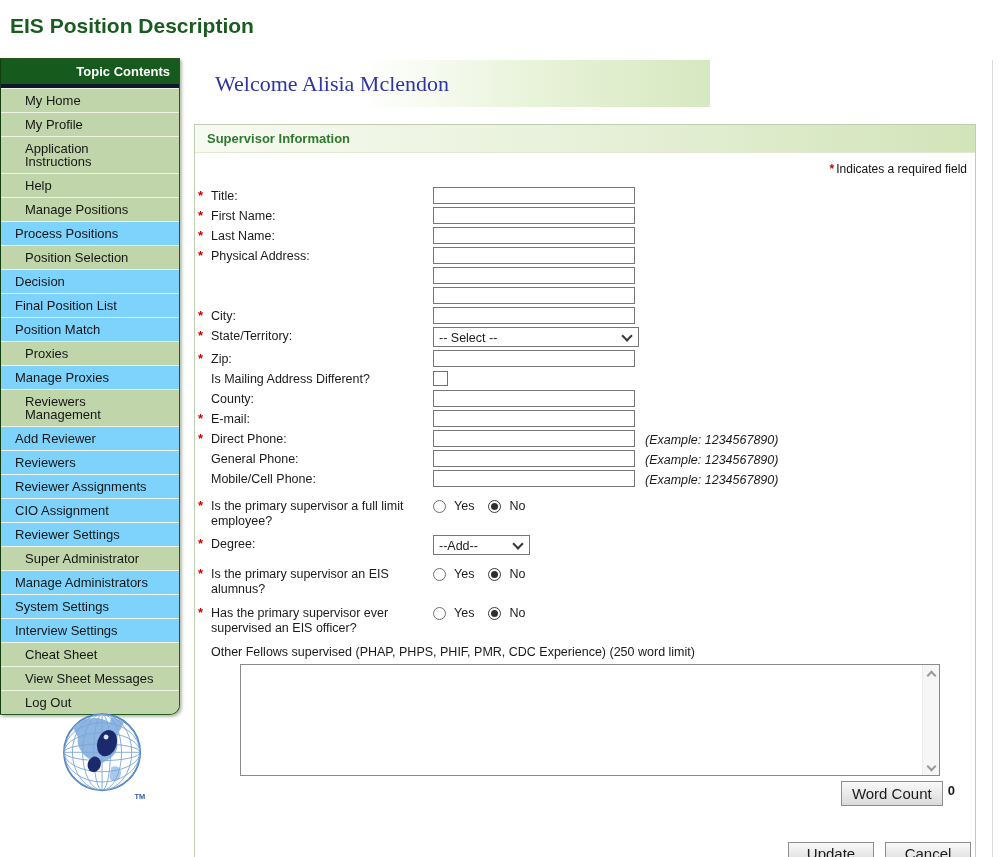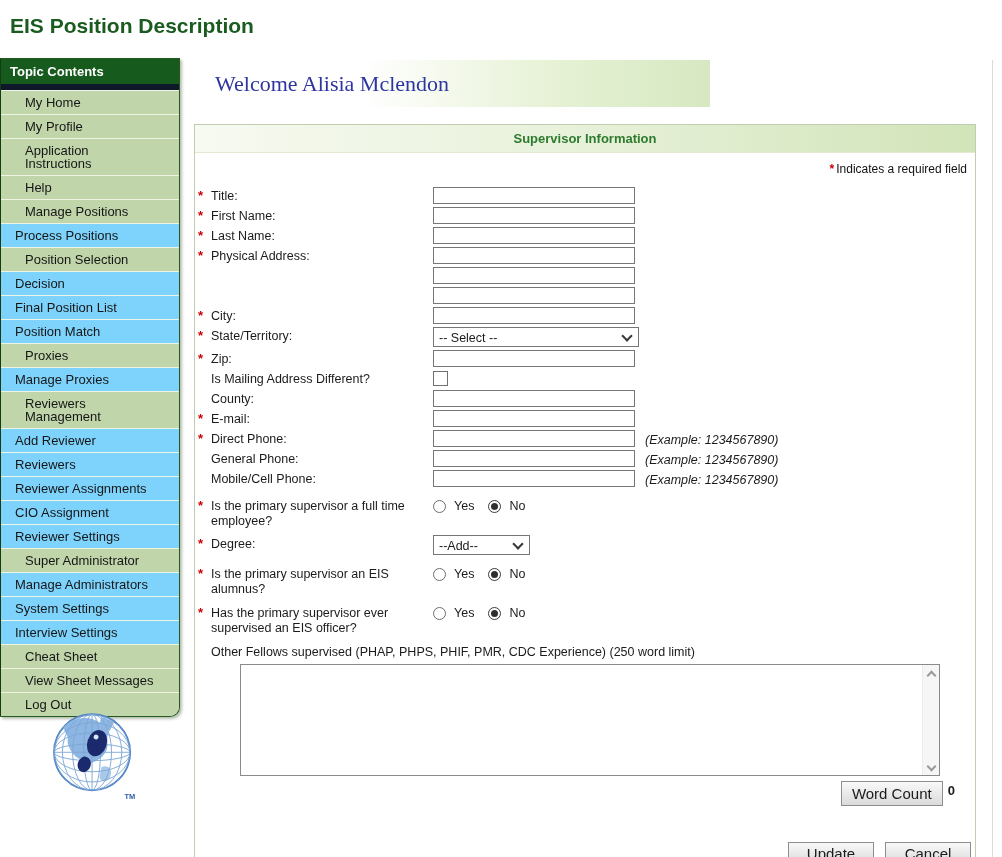--- a/index.html
+++ b/index.html
@@ -7,43 +7,43 @@
           font-family:"Liberation Sans","DejaVu Sans",sans-serif;color:#1b1b1b;}
 
   
   .page-title{position:absolute;left:10px;top:14px;font-size:21px;font-weight:600;color:#1a5c20;}
 
   
   .sidebar{position:absolute;left:0;top:58px;width:178px;border:1px solid #245a1d;
            border-left-color:#123d10;border-radius:0 0 10px 0;overflow:hidden;
            box-shadow:2px 2px 3px rgba(90,110,80,.45);background:#c3d7ae;}
   .sidebar-head{background:#165b1d;color:#fff;font-weight:bold;font-size:13px;
-                padding:5px 9px;border-bottom:6px solid #0f172a;}
+                padding:5px 9px;border-bottom:4px solid #0f172a;text-align:right;}
   .nav-item{font-size:13px;line-height:13px;padding:5px 24px;border-top:1px solid #eef4e3;
             cursor:pointer;color:#161616;}
   .nav-item.top{background:#c0d5a9;}
   .nav-item.sub{background:#7dd3fc;padding-left:14px;}
   .nav-item:first-of-type{border-top:none;}
 
   
-  .logo{position:absolute;left:42px;top:700px;width:102px;height:112px;}
+  .logo{position:absolute;left:52px;top:700px;width:102px;height:112px;}
 
   
   .content{position:absolute;left:186px;top:60px;width:806px;height:797px;
            border-right:1px solid #dadada;background:#fff;}
   .welcome-banner{margin-left:14px;width:510px;height:47px;display:flex;align-items:center;
                   background:linear-gradient(90deg,#ffffff 0%,#ffffff 32%,#e7f2d6 68%,#d6e8c1 100%);}
   .welcome-banner span{font-family:"Liberation Serif","DejaVu Serif",serif;font-size:22px;color:#2e35a0;
                        padding-left:15px;}
 
   .panel-wrap{margin-top:17px;}
   .panel{background:#fff;border:1px solid #bfcdb0;width:782px;margin-left:8px;box-sizing:border-box;}
   .panel-head{height:27px;background:linear-gradient(90deg,#f7faf1 0%,#e9f2dc 45%,#d2e4b9 100%);
               display:flex;align-items:center;padding:0 12px;font-weight:bold;font-size:13px;
-              color:#2e7a2f;border-bottom:1px solid #e2ebd2;justify-content:center;}
+              color:#2e7a2f;border-bottom:1px solid #e2ebd2;}
   .req-note{display:flex;justify-content:flex-end;align-items:flex-start;
             padding:9px 8px 11px 0;font-size:12px;color:#111;}
   .req-note .star{color:#cc0000;font-weight:bold;margin-right:2px;}
 
   
   .frow{display:flex;align-items:flex-start;margin-bottom:3px;}
   .flabel{width:238px;box-sizing:border-box;position:relative;padding:2px 6px 0 16px;
           font-size:12.5px;line-height:15px;}
   .flabel .req{position:absolute;left:3px;top:1px;color:#cc0000;font-weight:bold;font-size:13px;}
   .tinput{width:202px;height:17px;box-sizing:border-box;border:1px solid #767676;background:#fff;
@@ -256,21 +256,21 @@
             <span class="hint">(Example: 1234567890)</span>
           </div>
 
           <div class="frow">
             <div class="flabel"><span>Mobile/Cell Phone:</span></div>
             <input class="tinput" type="text" value="" style="">
             <span class="hint">(Example: 1234567890)</span>
           </div>
 
           <div class="frow" style="margin-top:10px;">
-            <div class="flabel"><span class="req">*</span><span>Is the primary supervisor a full time employee?</span></div>
+            <div class="flabel"><span class="req">*</span><span>Is the primary supervisor a full limit employee?</span></div>
             <div class="radio-group">
               <span class="radio-opt">
                   <span class="radio"></span>
                   <span>Yes</span>
                 </span>
               <span class="radio-opt">
                   <span class="radio checked"></span>
                   <span>No</span>
                 </span>
             </div>

